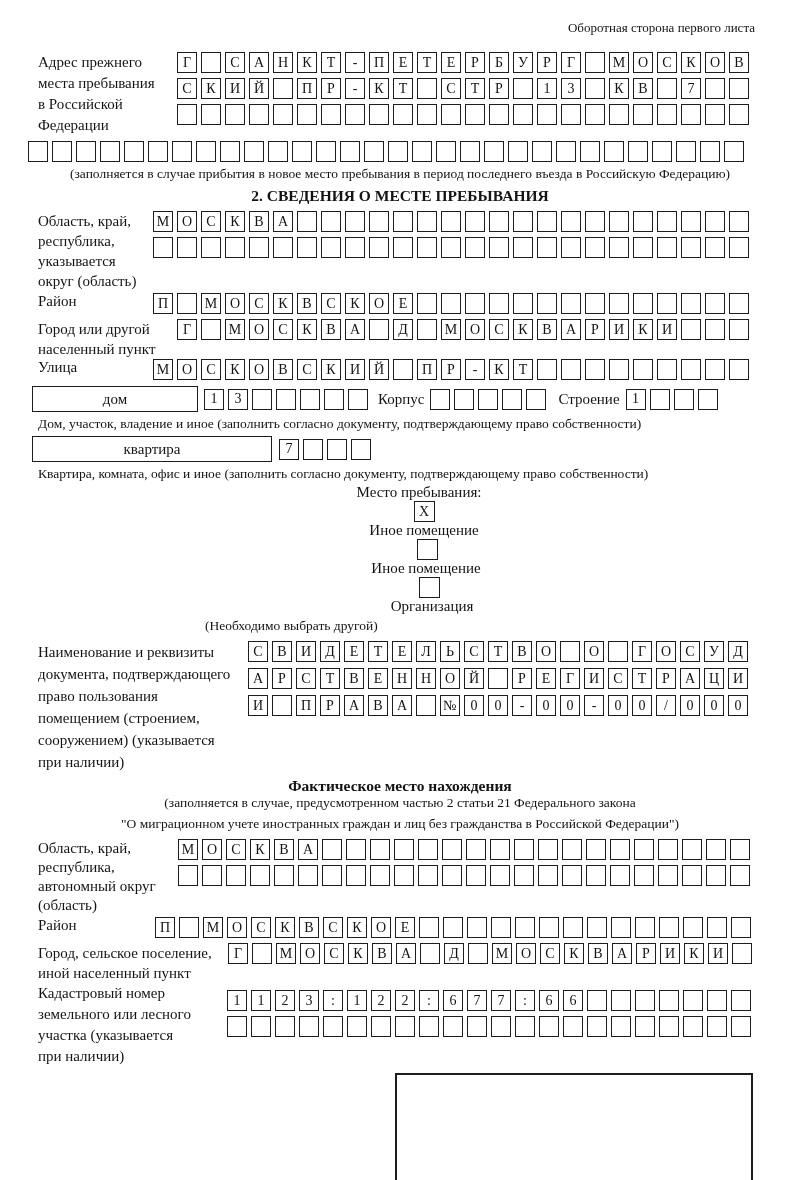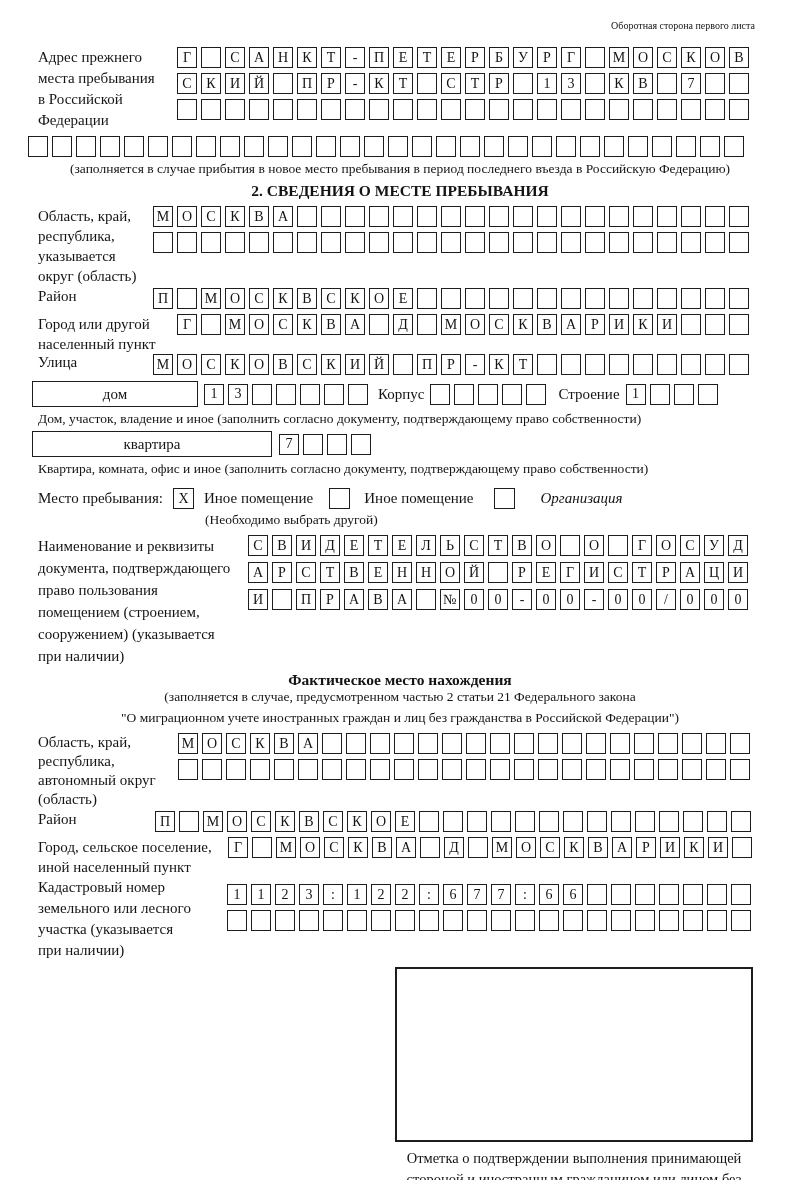--- a/index.html
+++ b/index.html
@@ -1,21 +1,21 @@
 <!DOCTYPE html>
 <html><head>
 <meta charset="utf-8">
 <style>
   html,body{margin:0;padding:0;background:#fff;}
   .page{
     width:800px;height:1180px;background:#fff;color:#141414;
     font-family:"Liberation Serif","DejaVu Serif",serif;
     position:relative;overflow:hidden;box-sizing:border-box;
   }
-  .title{padding:20px 45px 0 0;text-align:right;font-size:10px;}
+  .title{padding:20px 45px 0 0;text-align:right;font-size:13px;}
   .block{display:flex;align-items:flex-start;}
   .label-col{font-size:15px;flex:0 0 auto;}
   .label-col div{white-space:nowrap;}
   .row-stack{display:flex;flex-direction:column;gap:5px;flex:0 0 auto;}
   .cells{display:flex;gap:4px;flex:0 0 auto;}
   .cell{
     width:20px;height:21px;border:1.6px solid #1d1d1d;box-sizing:border-box;
     display:flex;align-items:center;justify-content:center;
     font-size:14px;line-height:1;background:#fff;flex:0 0 auto;
   }
@@ -363,28 +363,28 @@
     </div>
     <div class="cells">
         <span class="cell">7</span>
         <span class="cell"></span>
         <span class="cell"></span>
         <span class="cell"></span>
       </div>
   </div>
   <div class="note" style="margin:4px 0 0 38px;">Квартира, комната, офис и иное (заполнить согласно документу, подтверждающему право собственности)</div>
 
-  <div class="hrow" style="margin:11px 0 0 38px;">
+  <div class="hrow" style="margin:2px 0 0 38px;flex-direction:column;">
     <div class="inline-label">Место пребывания:</div>
     <div class="cbox" style="margin-left:10px;">X</div>
     <div class="inline-label" style="margin-left:10px;">Иное помещение</div>
     <div class="cbox" style="margin-left:16px;"></div>
     <div class="inline-label" style="margin-left:14px;">Иное помещение</div>
     <div class="cbox" style="margin-left:20px;"></div>
-    <div class="inline-label" style="margin-left:26px;font-style:italic;">Организация</div>
+    <div class="inline-label" style="margin-left:26px;">Организация</div>
   </div>
   <div class="note" style="margin:3px 0 0 205px;">(Необходимо выбрать другой)</div>
 
   <div class="block" style="margin:7px 0 0 38px;min-height:114px;">
     <div class="label-col" style="width:210px;line-height:22px;">
       <div>Наименование и реквизиты</div>
       <div>документа, подтверждающего</div>
       <div>право пользования</div>
       <div>помещением (строением,</div>
       <div>сооружением) (указывается</div>

